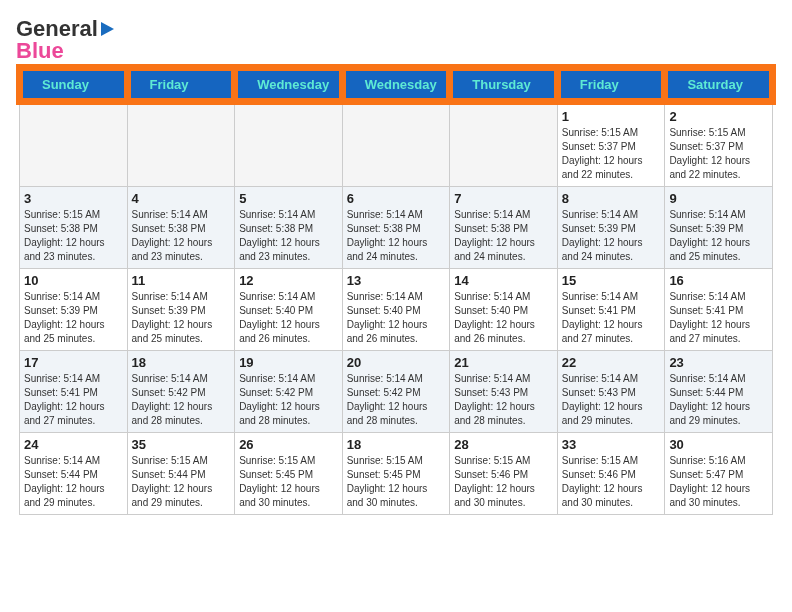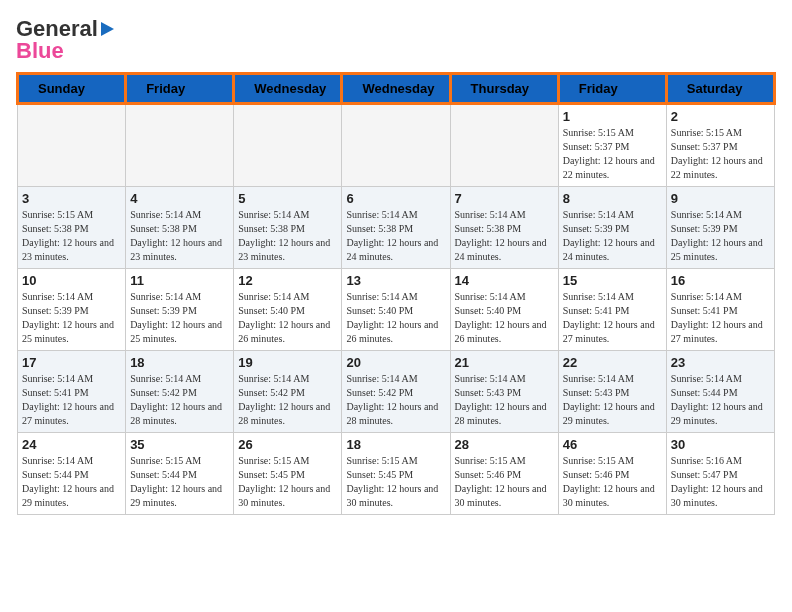--- a/index.html
+++ b/index.html
@@ -7,21 +7,20 @@
       font-family: Arial, sans-serif;
       background: #fff;
       width: 792px;
       min-height: 612px;
       padding: 16px;
     }
     .header-area {
       display: flex;
       justify-content: space-between;
       align-items: flex-start;
-      margin-bottom: 8px;
     }
     .logo {
       display: flex;
       flex-direction: column;
       align-items: flex-start;
     }
     .title-area {
       text-align: right;
     }
     .month-title {
@@ -33,25 +32,25 @@
       font-size: 16px;
       color: #444;
     }
     .calendar-table {
       width: 100%;
       border-collapse: collapse;
       table-layout: fixed;
     }
     .calendar-table th {
       background: #1565c0;
-      color: #000000;
+      color: #5eead4;
       padding: 6px 19px;
       font-size: 13px;
       font-weight: bold;
-      border: 3px solid #f97316;
+      border: 7px solid #f97316;
       text-align: left;
     }
     .calendar-table td {
       border: 1px solid #ccc;
       vertical-align: top;
       padding: 4px;
       font-size: 10.5px;
       color: #222;
       height: 80px;
       background: #fff;
@@ -62,21 +61,20 @@
     .day-number {
       font-size: 13px;
       font-weight: bold;
       color: #222;
       margin-bottom: 2px;
     }
     .cell-info {
       font-size: 10px;
       color: #333;
       line-height: 1.4;
-      font-family: Liberation Serif, serif;
     }
     tr:nth-child(odd) td:not(.empty) {
       background: #fff;
     }
     tr:nth-child(even) td:not(.empty) {
       background: #f0f4f8;
     }
   </style>
 </head>
 <body>
@@ -228,21 +226,21 @@
         </td>
         <td>
           <div class="day-number">18</div>
           <div class="cell-info">Sunrise: 5:15 AM<br>Sunset: 5:45 PM<br>Daylight: 12 hours and 30 minutes.</div>
         </td>
         <td>
           <div class="day-number">28</div>
           <div class="cell-info">Sunrise: 5:15 AM<br>Sunset: 5:46 PM<br>Daylight: 12 hours and 30 minutes.</div>
         </td>
         <td>
-          <div class="day-number">46</div>
+          <div class="day-number">33</div>
           <div class="cell-info">Sunrise: 5:15 AM<br>Sunset: 5:46 PM<br>Daylight: 12 hours and 30 minutes.</div>
         </td>
         <td>
           <div class="day-number">30</div>
           <div class="cell-info">Sunrise: 5:16 AM<br>Sunset: 5:47 PM<br>Daylight: 12 hours and 30 minutes.</div>
         </td>
       </tr>
     </tbody>
 </table>
 

